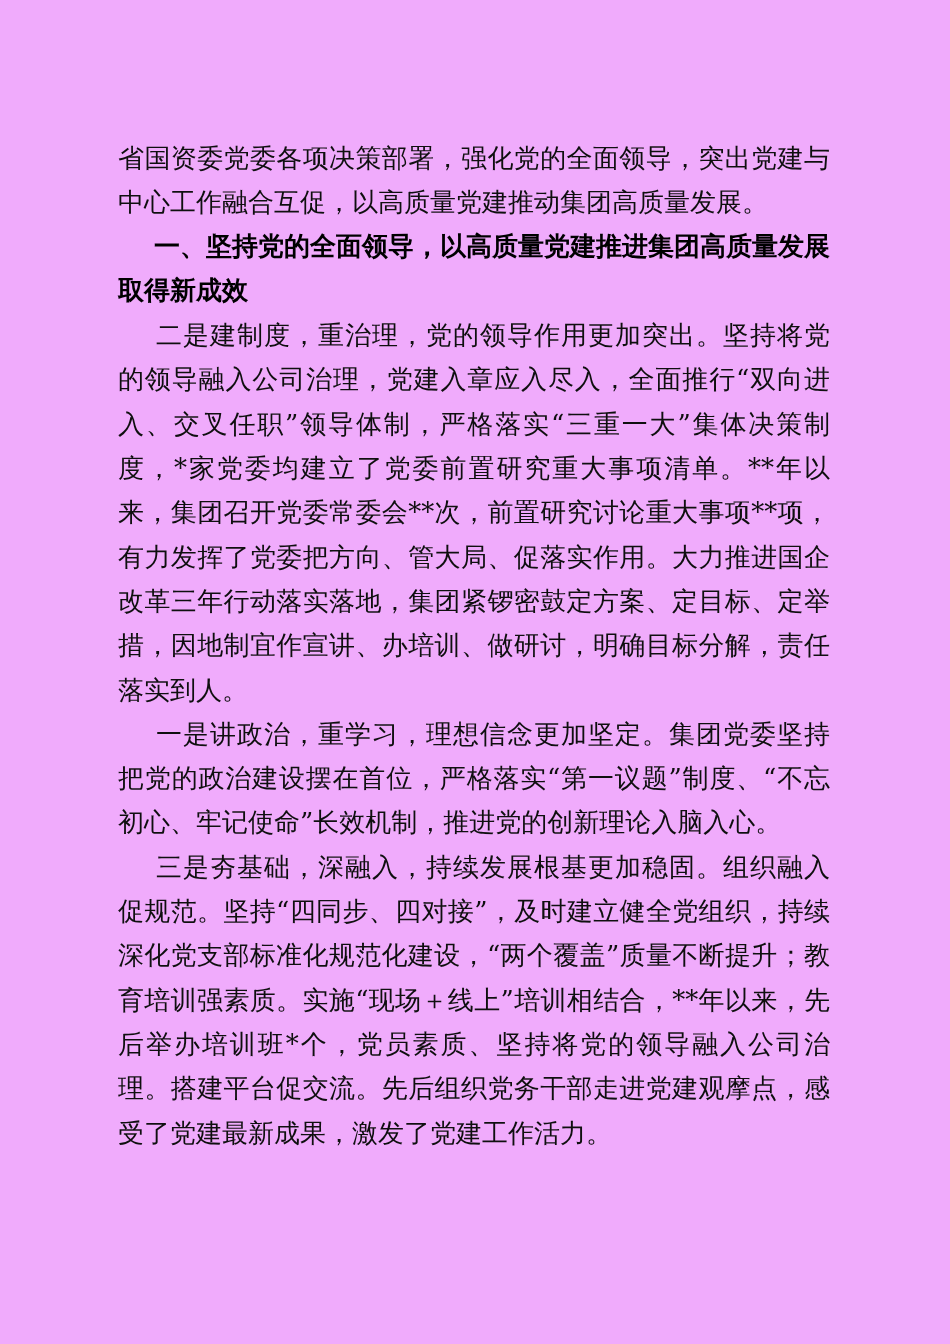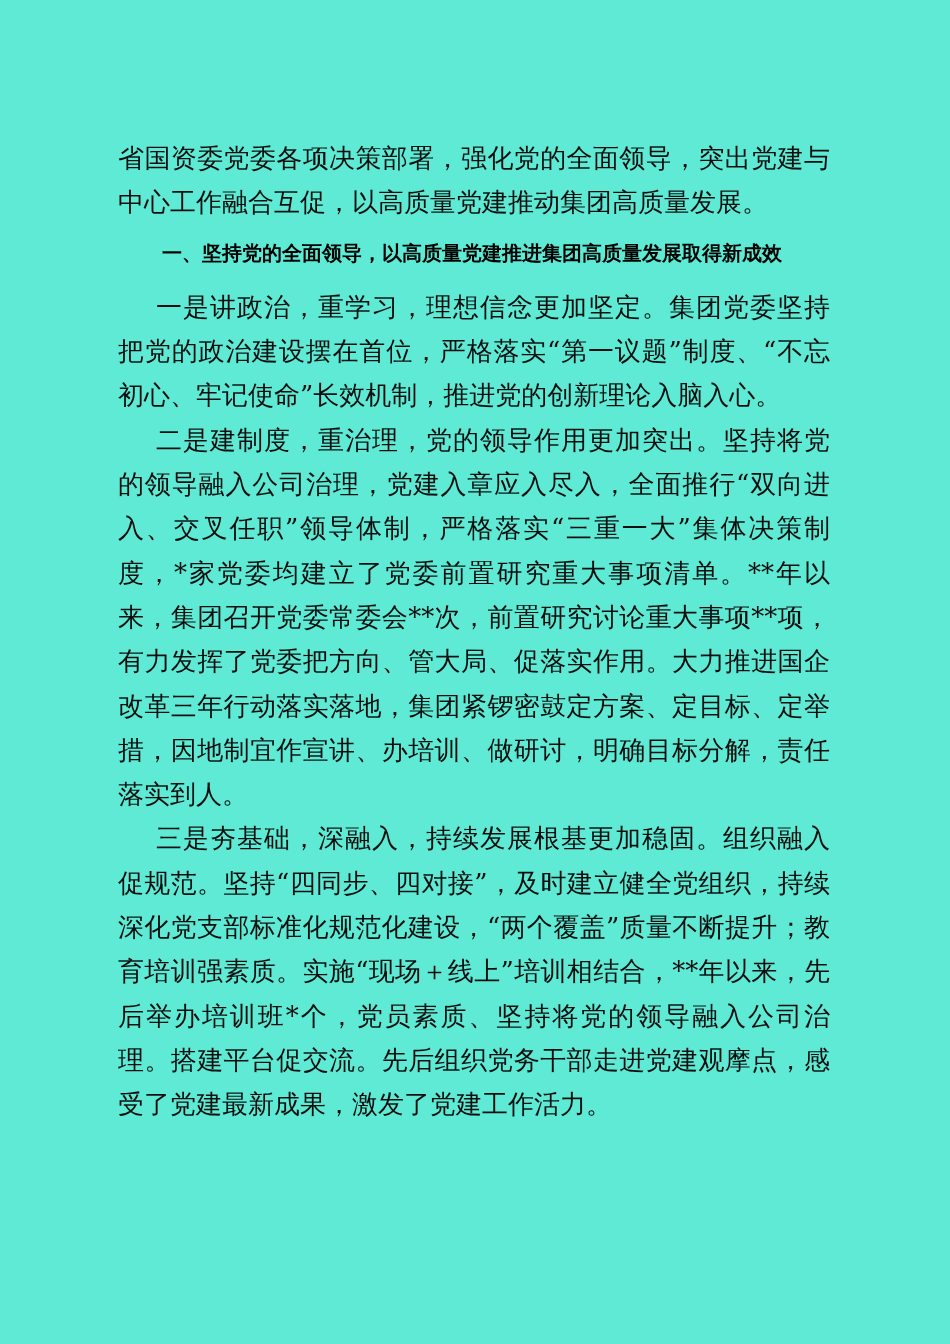--- a/index.html
+++ b/index.html
@@ -4,21 +4,21 @@
 <style>
   html, body {
     margin: 0;
     padding: 0;
     background: #ffffff;
   }
   .page {
     position: relative;
     width: 950px;
     height: 1344px;
-    background: #5eead4;
+    background: #f0abfc;
     box-sizing: border-box;
     padding: 136px 120px 0 118px;
     overflow: hidden;
     color: #0f0f0f;
   }
   .textblock {
     width: 712px;
   }
   p.body {
     margin: 0;
@@ -28,36 +28,36 @@
     text-align: justify;
     text-justify: inter-ideograph;
     text-indent: 38px;
     color: #0f0f0f;
     word-break: break-all;
   }
   p.body.continuation {
     text-indent: 0;
   }
   h2.heading {
-    margin: 8px;
-    font-family: Liberation Mono, monospace;
+    margin: 0;
+    font-family: Liberation Serif, serif;
     font-weight: 700;
-    font-size: 20px;
+    font-size: 26px;
     line-height: 44.3px;
     text-align: justify;
     text-justify: inter-ideograph;
     text-indent: 36px;
     color: #000000;
     word-break: break-all;
   }
 </style>
 </head>
 <body>
 
 <div class="page">
   <div class="textblock">
     <p class="body continuation">省国资委党委各项决策部署，强化党的全面领导，突出党建与中心工作融合互促，以高质量党建推动集团高质量发展。</p>
     <h2 class="heading">一、坚持党的全面领导，以高质量党建推进集团高质量发展取得新成效</h2>
+    <p class="body">二是建制度，重治理，党的领导作用更加突出。坚持将党的领导融入公司治理，党建入章应入尽入，全面推行“双向进入、交叉任职”领导体制，严格落实“三重一大”集体决策制度，*家党委均建立了党委前置研究重大事项清单。**年以来，集团召开党委常委会**次，前置研究讨论重大事项**项，有力发挥了党委把方向、管大局、促落实作用。大力推进国企改革三年行动落实落地，集团紧锣密鼓定方案、定目标、定举措，因地制宜作宣讲、办培训、做研讨，明确目标分解，责任落实到人。</p>
     <p class="body">一是讲政治，重学习，理想信念更加坚定。集团党委坚持把党的政治建设摆在首位，严格落实“第一议题”制度、“不忘初心、牢记使命”长效机制，推进党的创新理论入脑入心。</p>
-    <p class="body">二是建制度，重治理，党的领导作用更加突出。坚持将党的领导融入公司治理，党建入章应入尽入，全面推行“双向进入、交叉任职”领导体制，严格落实“三重一大”集体决策制度，*家党委均建立了党委前置研究重大事项清单。**年以来，集团召开党委常委会**次，前置研究讨论重大事项**项，有力发挥了党委把方向、管大局、促落实作用。大力推进国企改革三年行动落实落地，集团紧锣密鼓定方案、定目标、定举措，因地制宜作宣讲、办培训、做研讨，明确目标分解，责任落实到人。</p>
     <p class="body">三是夯基础，深融入，持续发展根基更加稳固。组织融入促规范。坚持“四同步、四对接”，及时建立健全党组织，持续深化党支部标准化规范化建设，“两个覆盖”质量不断提升；教育培训强素质。实施“现场＋线上”培训相结合，**年以来，先后举办培训班*个，党员素质、坚持将党的领导融入公司治理。搭建平台促交流。先后组织党务干部走进党建观摩点，感受了党建最新成果，激发了党建工作活力。</p>
   </div>
 </div>
 
 </body></html>

